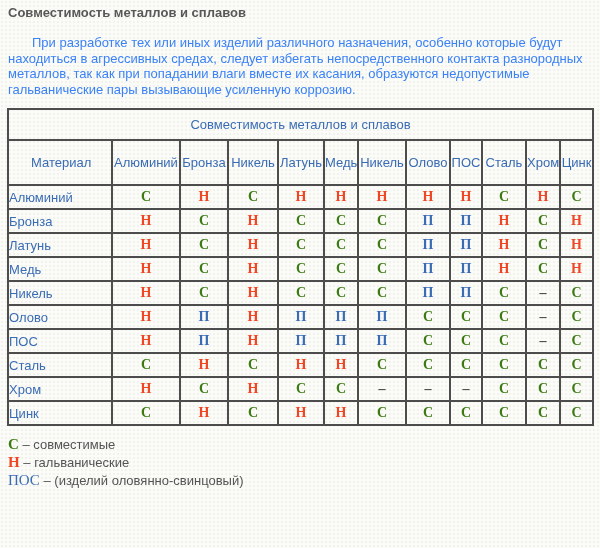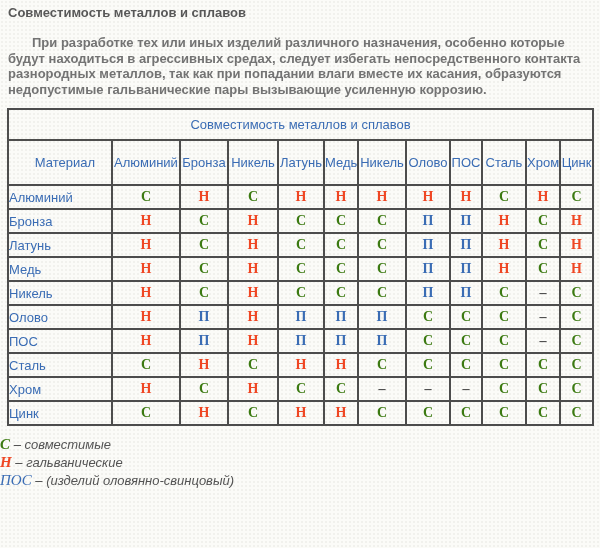--- a/index.html
+++ b/index.html
@@ -20,22 +20,21 @@
   .page-title {
     margin: 5px 8px 0 8px;
     font-weight: bold;
     color: #585858;
   }
   .intro {
     margin: 15px 8px 0 8px;
     width: 584px;
     line-height: 15.5px;
     text-indent: 24px;
-    color: #737373;
-    font-weight: bold;
+    color: #3b82f6;
   }
   table.compat {
     margin: 11px 0 0 7px;
     border-collapse: separate;
     border-spacing: 0;
     table-layout: fixed;
     width: 585px;
     border: 1px solid #4d4d4d;
     background: transparent;
   }
@@ -53,22 +52,22 @@
   }
   tr.header-row th {
     height: 43px;
     font-weight: normal;
     text-align: center;
     vertical-align: middle;
     color: #3a6cb4;
     font-size: 13px;
   }
   tr.header-row th.label-col {
-    text-align: center;
-    padding-left: 10px;
+    text-align: left;
+    padding-left: 22px;
     margin-left: 41px;
   }
   td.row-label {
     height: 22px;
     text-align: left;
     padding-left: 10px;
     color: #3a6cb4;
     vertical-align: middle;
   }
   td.val {
@@ -77,24 +76,23 @@
     vertical-align: middle;
     font-family: "Liberation Serif", serif;
     font-weight: bold;
     font-size: 14px;
   }
   .sym-c    { color: #3c7a12; }
   .sym-n    { color: #ef4623; }
   .sym-p    { color: #3a6cb4; }
   .sym-dash { color: #444444; font-weight: normal; }
   .legend {
-    margin: 10px 8px 0 0;
+    margin: 10px 8px 0 8px;
     width: 584px;
     line-height: 16px;
-    font-style: italic;
   }
   .legend-item {
     margin-bottom: 1px;
     color: #545454;
   }
   .legend-symbol {
     font-family: "Liberation Serif", serif;
     font-weight: bold;
     font-size: 15px;
   }

